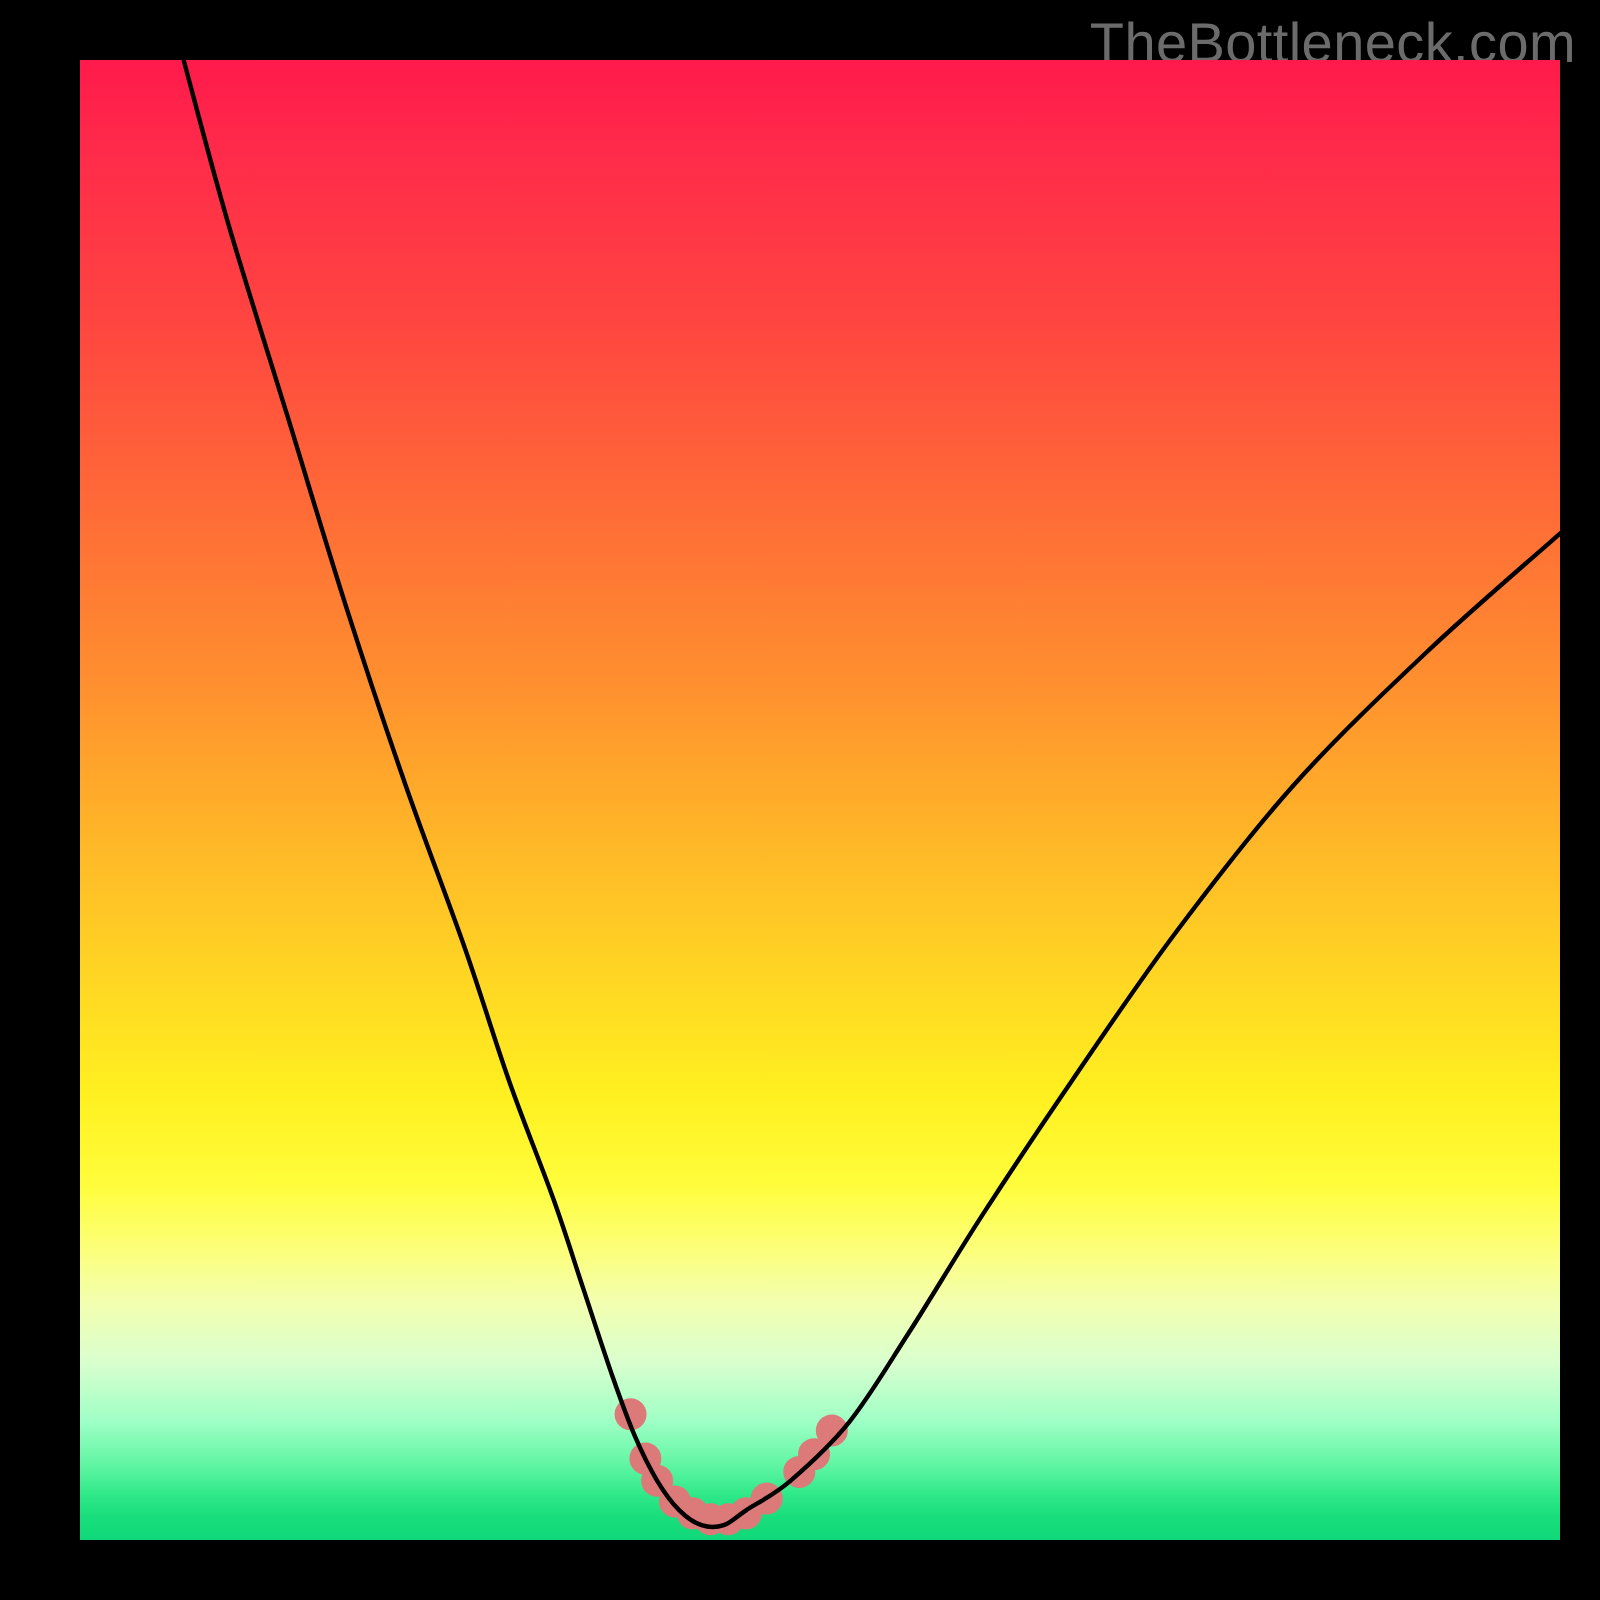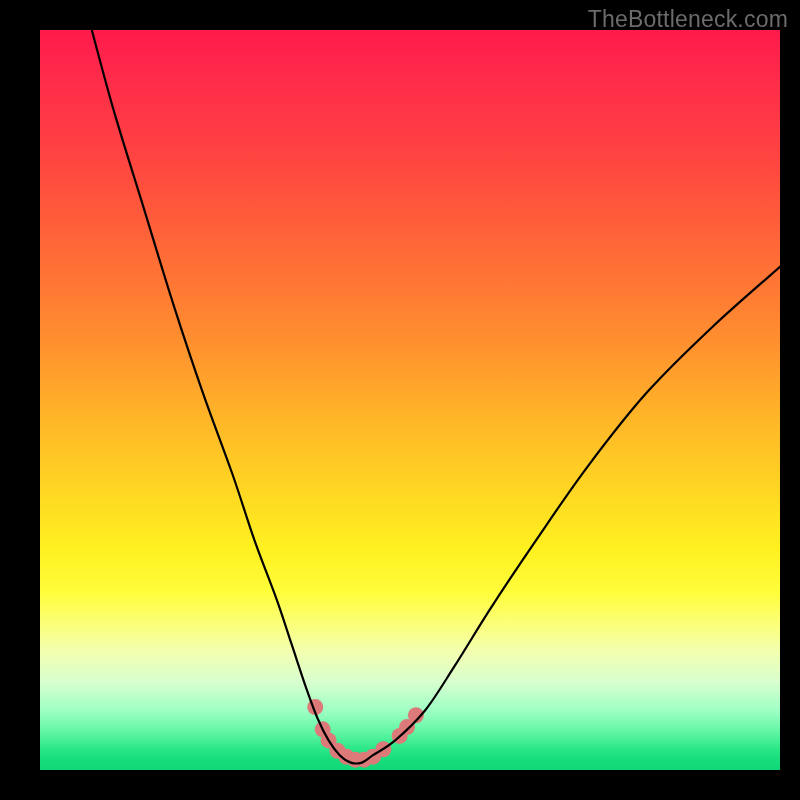--- a/index.html
+++ b/index.html
@@ -41,21 +41,21 @@
       #2ee888 97%,
       #18dd7c 98.5%,
       #10d878 100%
     );
   }
   .watermark {
     position: absolute;
     top: 6px;
     right: 12px;
     color: #6b6b6b;
-    font-size: 23px;
+    font-size: 28px;
     font-weight: 500;
     letter-spacing: 0.2px;
     user-select: none;
   }
   svg.curve {
     position: absolute;
     left: 0;
     top: 0;
     width: 740px;
     height: 740px;

